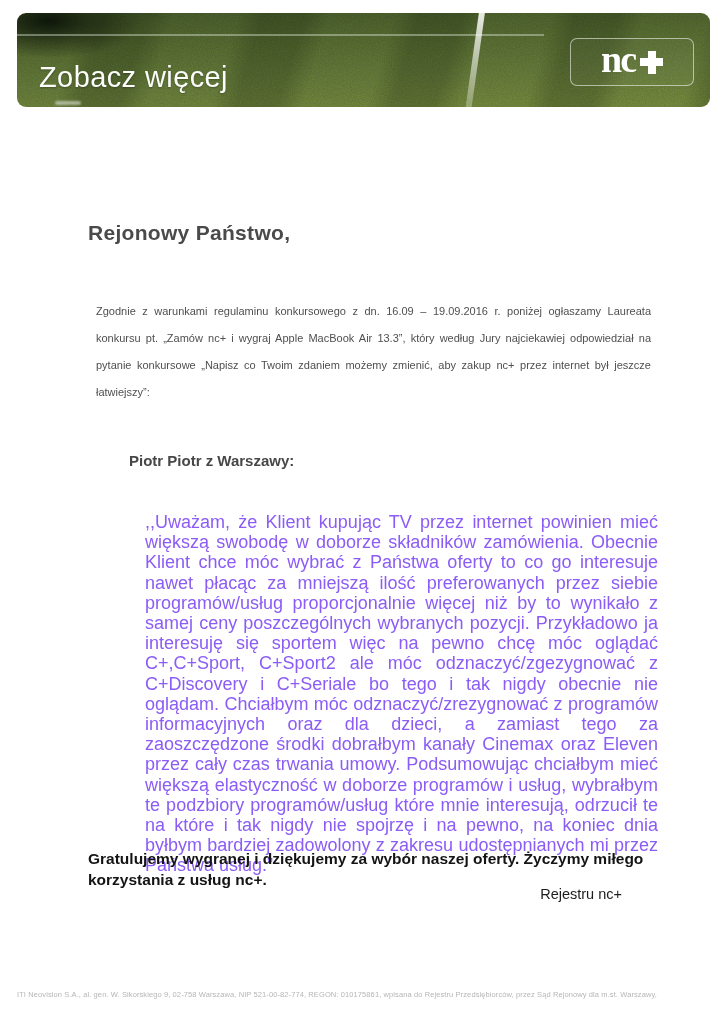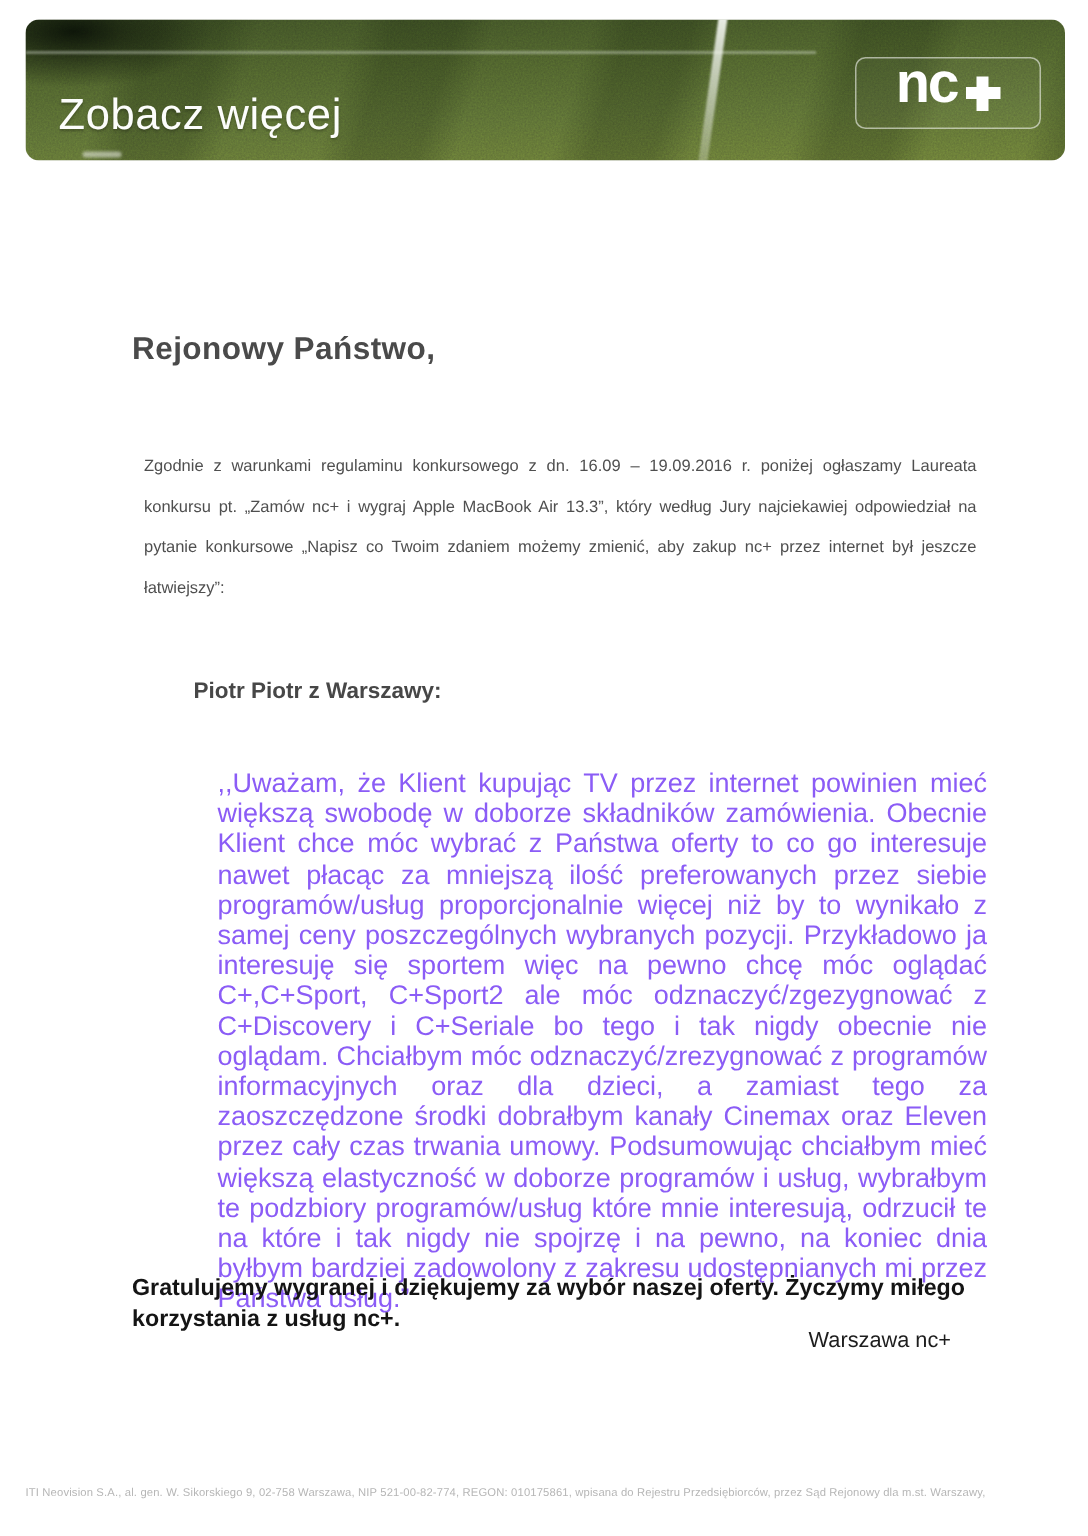--- a/index.html
+++ b/index.html
@@ -1,20 +1,20 @@
 <!DOCTYPE html>
 <html lang="pl"><head>
 <meta charset="utf-8">
 <style>
   html,body { margin:0; padding:0; }
   body {
     width:725px; height:1024px; background:#ffffff; position:relative;
     font-family:"Liberation Sans", sans-serif; overflow:hidden;
   }
-  .page { position:absolute; inset:0; width:707px; height:1024px;padding-left:12px; }
+  .page { position:absolute; inset:0; width:707px; height:1024px; }
 
   
   .banner {
     position:absolute; left:17px; top:13px; width:693px; height:94px;
     border-radius:9px; overflow:hidden;
     background:
       radial-gradient(ellipse 130px 52px at 32px 8px, rgba(8,14,6,.92), rgba(8,14,6,0) 72%),
       repeating-linear-gradient(107deg,
         rgba(10,20,5,0) 0px, rgba(10,20,5,0) 62px,
         rgba(10,20,5,.20) 86px, rgba(10,20,5,.20) 126px,
@@ -36,21 +36,21 @@
     text-shadow:0 1px 2px rgba(0,0,0,.28);
   }
   .logo {
     position:absolute; right:16px; top:25px; width:122px; height:46px;
     border:1px solid rgba(255,255,255,.55); border-radius:7px;
     display:flex; align-items:center; justify-content:center;
     background:rgba(255,255,255,.03);
   }
   .logo-text {
     color:#ffffff; font-size:38px; font-weight:700; line-height:1;
-    letter-spacing:-2px; font-family:Liberation Mono, monospace;
+    letter-spacing:-2px; font-family:Liberation Serif, serif;
     transform:translateY(-3px);
   }
   .plus-icon { position:relative; width:23px; height:23px; margin-left:5px; }
   .plus-icon::before { content:""; position:absolute; left:0; top:7.5px; width:23px; height:8px; background:#ffffff; }
   .plus-icon::after  { content:""; position:absolute; left:7.5px; top:0; width:8px; height:23px; background:#ffffff; }
 
   
   .dateline { position:absolute; top:141px; right:85px;
     font-size:13.5px; color:#7e7e7e; letter-spacing:.3px; }
   .salutation { position:absolute; top:221px; left:88px;
@@ -100,19 +100,19 @@
   <div class="salutation">Rejonowy Państwo,</div>
 
   <div class="intro">Zgodnie z warunkami regulaminu konkursowego z dn. 16.09 – 19.09.2016 r. poniżej ogłaszamy Laureata konkursu pt. „Zamów nc+ i wygraj Apple MacBook Air 13.3”, który według Jury najciekawiej odpowiedział na pytanie konkursowe „Napisz co Twoim zdaniem możemy zmienić, aby zakup nc+ przez internet był jeszcze łatwiejszy”:</div>
 
   <div class="winner">Piotr Piotr z Warszawy:</div>
 
   <div class="quote">,,Uważam, że Klient kupując TV przez internet powinien mieć większą swobodę w doborze składników zamówienia. Obecnie Klient chce móc wybrać z Państwa oferty to co go interesuje nawet płacąc za mniejszą ilość preferowanych przez siebie programów/usług proporcjonalnie więcej niż by to wynikało z samej ceny poszczególnych wybranych pozycji. Przykładowo ja interesuję się sportem więc na pewno chcę móc oglądać C+,C+Sport, C+Sport2 ale móc odznaczyć/zgezygnować z C+Discovery i C+Seriale bo tego i tak nigdy obecnie nie oglądam. Chciałbym móc odznaczyć/zrezygnować z programów informacyjnych oraz dla dzieci, a zamiast tego za zaoszczędzone środki dobrałbym kanały Cinemax oraz Eleven przez cały czas trwania umowy. Podsumowując chciałbym mieć większą elastyczność w doborze programów i usług, wybrałbym te podzbiory programów/usług które mnie interesują, odrzucił te na które i tak nigdy nie spojrzę i na pewno, na koniec dnia byłbym bardziej zadowolony z zakresu udostępnianych mi przez Państwa usług.”</div>
 
   <div class="closing">Gratulujemy wygranej i dziękujemy za wybór naszej oferty. Życzymy miłego korzystania z usług nc+.</div>
 
-  <div class="signature">Warszawa nc+</div>
+  <div class="signature">Rejestru nc+</div>
 
   <div class="footer">
     <div>ITI Neovision S.A., al. gen. W. Sikorskiego 9, 02-758 Warszawa, NIP 521-00-82-774, REGON: 010175861, wpisana do Rejestru Przedsiębiorców, przez Sąd Rejonowy dla m.st. Warszawy,</div>
   </div>
 
 </div>
 
 </body></html>

